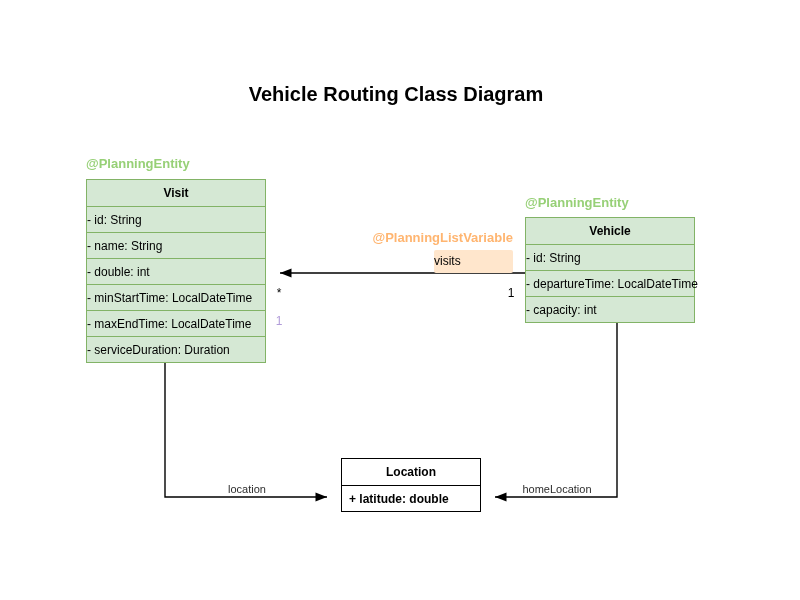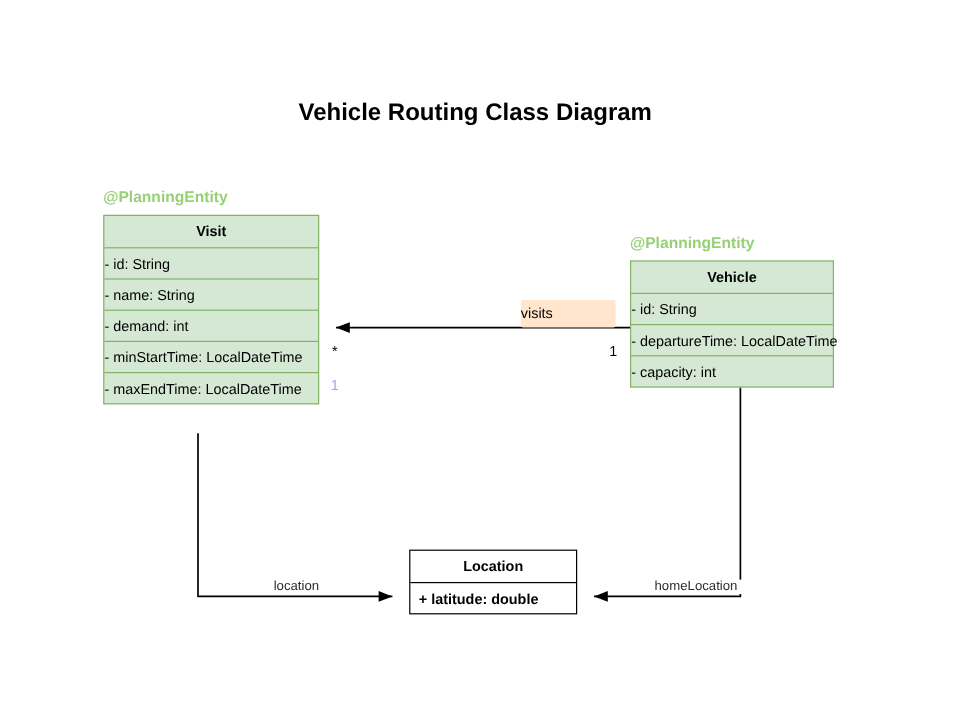--- a/index.html
+++ b/index.html
@@ -78,39 +78,41 @@
     <path d="M617,322 L617,497 L495,497" stroke="#000000" stroke-width="1.4" fill="none" marker-end="url(#arrowhead)"></path>
   </svg>
 
   <div class="diagram-title">Vehicle Routing Class Diagram</div>
 
   <div class="stereotype" style="left:86px;top:156px;width:180px;">@PlanningEntity</div>
   <div class="uml-class" style="left:86px;top:179px;width:180px;">
     <div class="class-name">Visit</div>
     <div class="attr-row">- id: String</div>
     <div class="attr-row">- name: String</div>
-    <div class="attr-row">- demand: int</div>
+    <div class="attr-row">- double: int</div>
     <div class="attr-row">- minStartTime: LocalDateTime</div>
     <div class="attr-row">- maxEndTime: LocalDateTime</div>
+    <div class="attr-row">- serviceDuration: Duration</div>
   </div>
 
   <div class="stereotype" style="left:525px;top:195px;width:190px;">@PlanningEntity</div>
   <div class="uml-class" style="left:525px;top:217px;width:170px;">
     <div class="class-name">Vehicle</div>
     <div class="attr-row">- id: String</div>
     <div class="attr-row">- departureTime: LocalDateTime</div>
     <div class="attr-row">- capacity: int</div>
   </div>
 
   <div class="uml-class plain" style="left:341px;top:458px;width:140px;">
     <div class="class-name">Location</div>
     <div class="attr-row first">+ latitude: double</div>
   </div>
 
+  <div class="annotation-orange" style="left:253px;top:230px;width:260px;">@PlanningListVariable</div>
   <div class="edge-pill" style="left:434px;top:250px;width:79px;height:23px;line-height:23px;">visits</div>
   <div class="multiplicity" style="left:271px;top:286px;width:16px;">*</div>
   <div class="multiplicity" style="left:503px;top:286px;width:16px;">1</div>
   <div class="multiplicity purple" style="left:271px;top:314px;width:16px;">1</div>
 
   <div class="edge-label" style="left:207px;top:483px;width:80px;">location</div>
-  <div class="edge-label" style="left:540px;top:483px;width:80px;">homeLocation</div>
+  <div class="edge-label" style="left:517px;top:483px;width:80px;">homeLocation</div>
 
 </div>
 
 </body></html>

